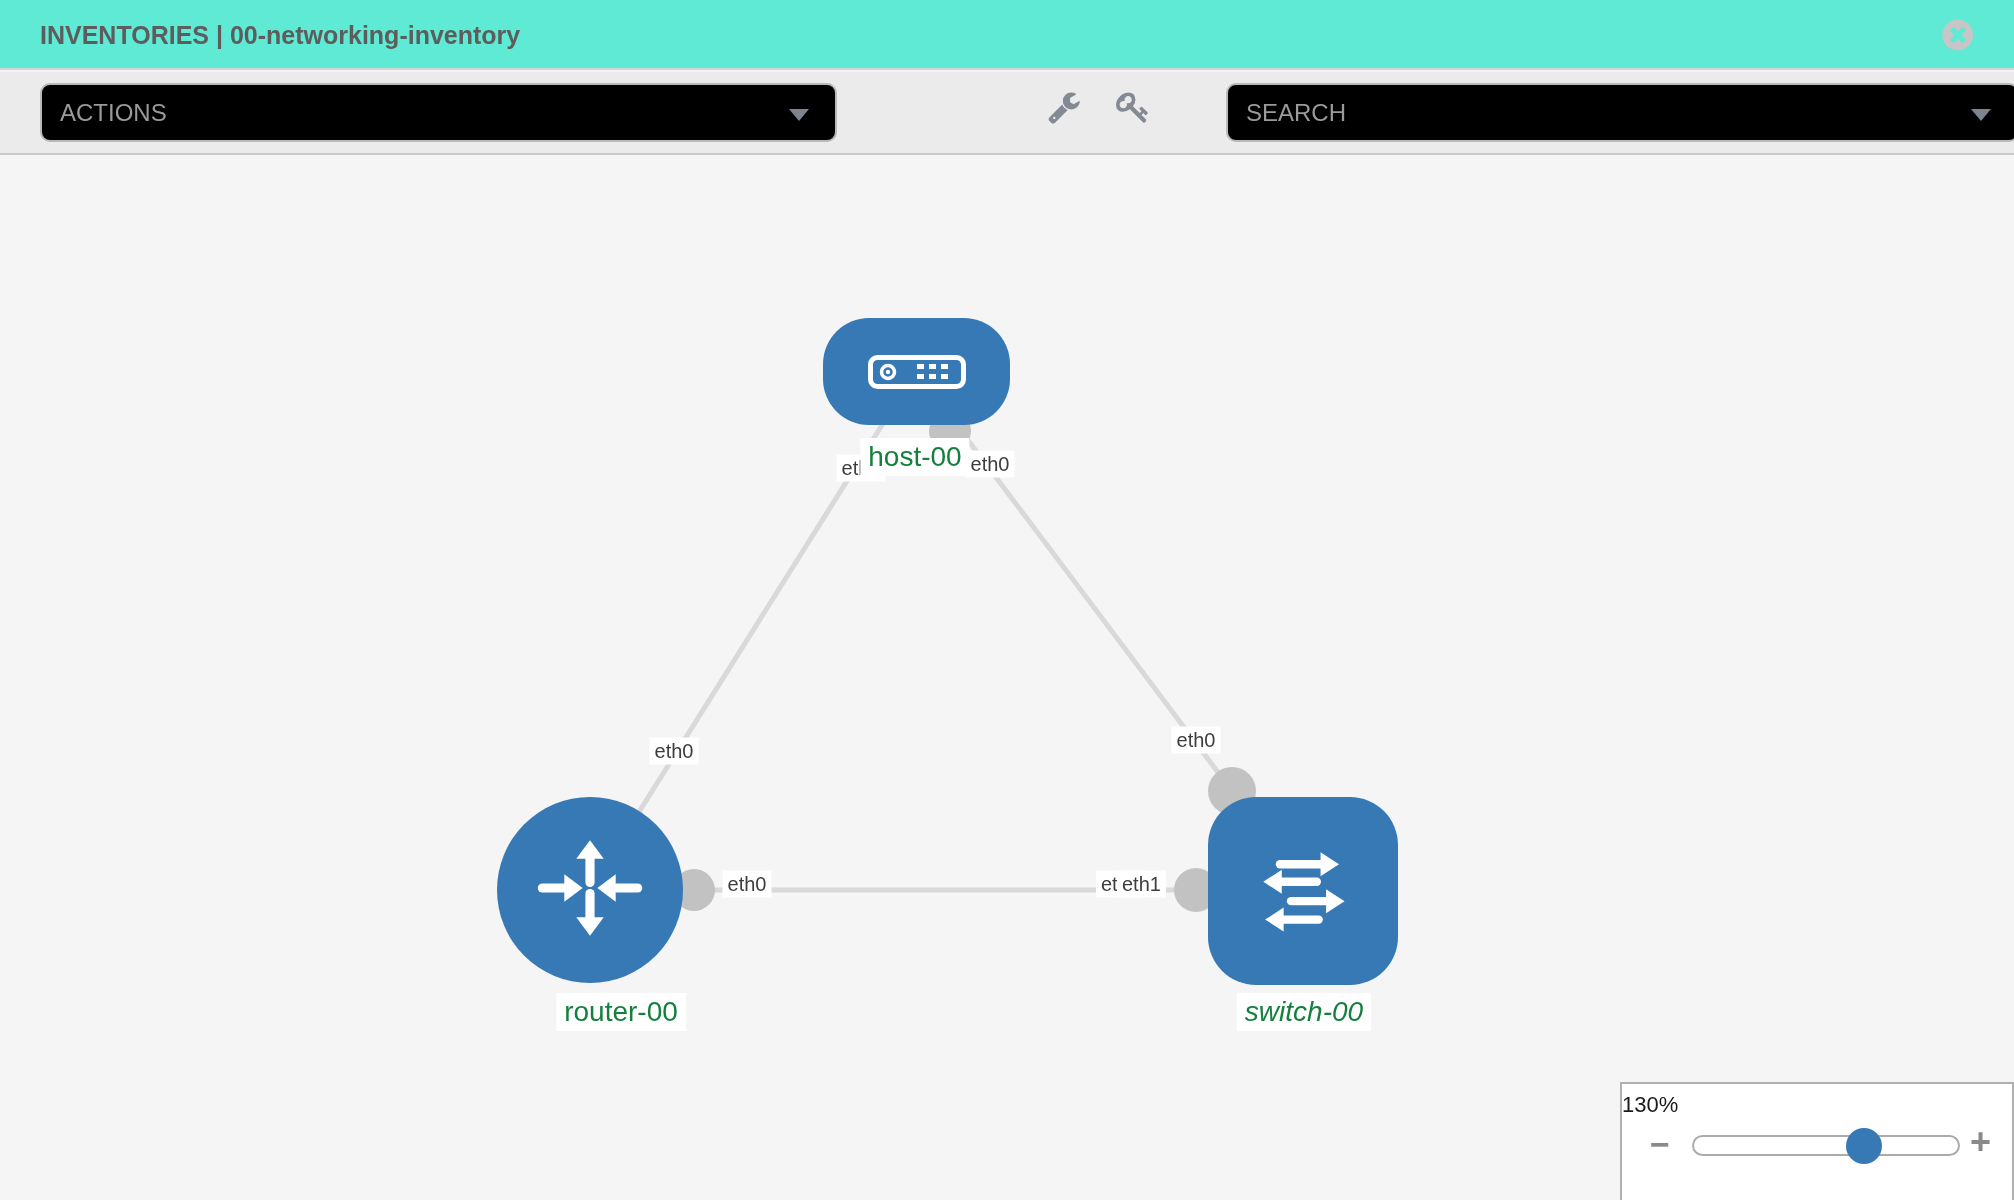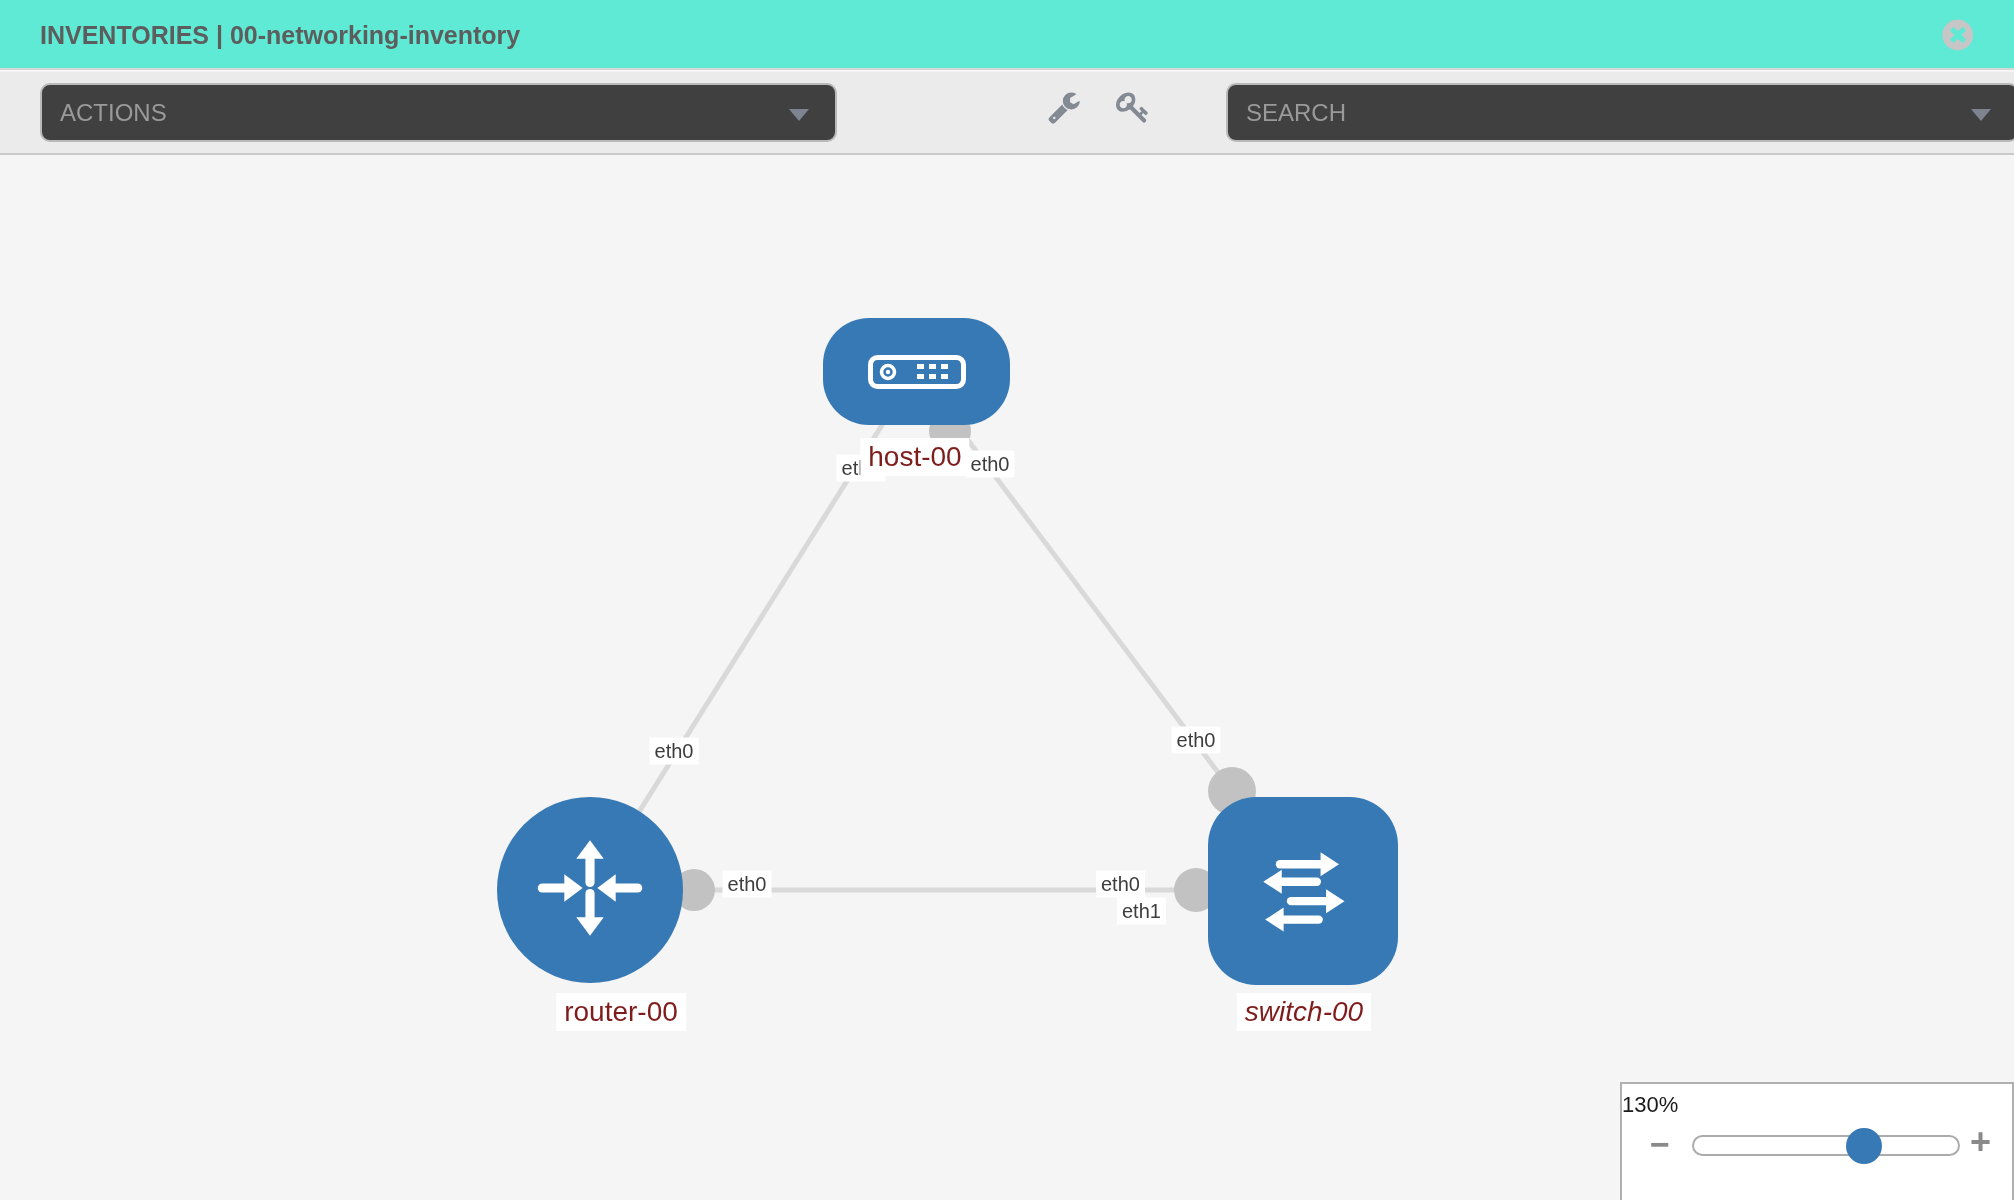--- a/index.html
+++ b/index.html
@@ -10,21 +10,21 @@
   .header { position:absolute; left:0; top:0; width:2014px; height:70px;
     background:#5eead4; border-bottom:2px solid #d6d6d6; z-index:10; }
   .page-title { position:absolute; left:40px; top:0; line-height:70px;
     font-size:25px; font-weight:bold; color:#5d5d5d; }
   .close-btn { position:absolute; left:1940px; top:17px; width:36px; height:36px;
     cursor:pointer; }
 
   
   .toolbar { position:absolute; left:0; top:72px; width:2014px; height:83px;
     background:#ebebeb; border-bottom:2px solid #c9c9c9; z-index:10; }
-  .dropdown { position:absolute; top:11px; height:59px; background:#404040;
+  .dropdown { position:absolute; top:11px; height:59px; background:#000000;
     border:2px solid #b9b9b9; border-radius:10px; cursor:pointer; }
   .dd-actions { left:40px;  width:797px; }
   .dd-search  { left:1226px; width:793px;text-align:center; }
   .dd-label { position:absolute; left:18px; top:0; line-height:55px;
     font-size:24px; color:#9a9a9a; }
   .caret { position:absolute; right:26px; top:24px; width:0; height:0;
     border-left:10px solid transparent; border-right:10px solid transparent;
     border-top:12px solid #7d8490; }
   .tool-icon { position:absolute; top:11px; width:34px; height:34px; cursor:pointer; }
   .tool-icon svg { width:34px; height:34px; }
@@ -38,21 +38,21 @@
 
   .node { position:absolute; z-index:2; background:#3779b5; cursor:pointer; }
   .node-host   { left:823px; top:318px; width:187px; height:107px; border-radius:46px; }
   .node-router { left:497px; top:797px; width:186px; height:186px; border-radius:50%; }
   .node-switch { left:1208px; top:797px; width:190px; height:188px; border-radius:48px; }
   .node svg { position:absolute; }
   .host-glyph   { left:44px; top:36px; }
   .router-glyph { left:38px; top:36px; }
   .switch-glyph { left:35px; top:34px; }
 
-  .chip { position:absolute; z-index:3; background:#ffffff; color:#7f1d1d;
+  .chip { position:absolute; z-index:3; background:#ffffff; color:#15803d;
     white-space:nowrap; }
   .name-chip { font-size:28px; padding:3px 8px; transform:translate(-50%,-50%); z-index:4; }
   .if-chip { font-size:20px; padding:2px 5px; color:#3d3d3d;
     transform:translate(-50%,-50%); }
   .if-chip.anchored { transform:translate(0,-50%); }
 
   
   .zoom-panel { position:absolute; left:1620px; top:1082px; width:394px; height:130px;
     background:#ffffff; border:2px solid #b0b0b0; z-index:6; }
   .zoom-value { position:absolute; left:0; top:8px; width:100%; text-align:left;
@@ -160,21 +160,21 @@
 <div class="chip name-chip" style="left:915px; top:457px;">host-00</div>
 <div class="chip name-chip" style="left:621px; top:1012px;">router-00</div>
 <div class="chip name-chip" style="left:1304px; top:1012px;font-style:italic;">switch-00</div>
 
 <div class="chip if-chip" style="left:861px;  top:468px;">eth0</div>
 <div class="chip if-chip" style="left:990px;  top:464px;">eth0</div>
 <div class="chip if-chip" style="left:674px;  top:751px;">eth0</div>
 <div class="chip if-chip" style="left:1196px; top:740px;">eth0</div>
 <div class="chip if-chip" style="left:747px;  top:884px;">eth0</div>
 <div class="chip if-chip anchored" style="left:1096px; top:884px;">eth0</div>
-<div class="chip if-chip anchored" style="left:1117px; top:884px; z-index:4;margin-top:27px;">eth1</div>
+<div class="chip if-chip anchored" style="left:1117px; top:884px; z-index:4;">eth1</div>
 
 <div class="zoom-panel">
   <div class="zoom-value">130%</div>
   <div class="zoom-minus">−</div>
   <div class="zoom-track"></div>
   <div class="zoom-thumb"></div>
   <div class="zoom-plus">+</div>
 </div>
 
 </body></html>

